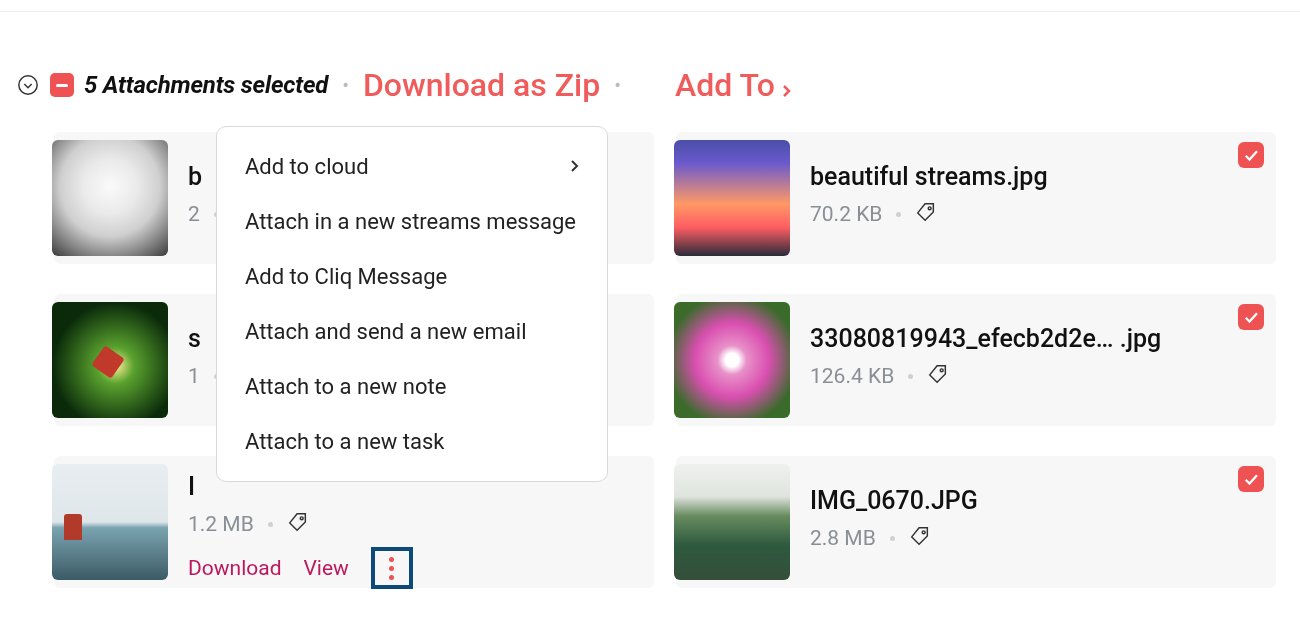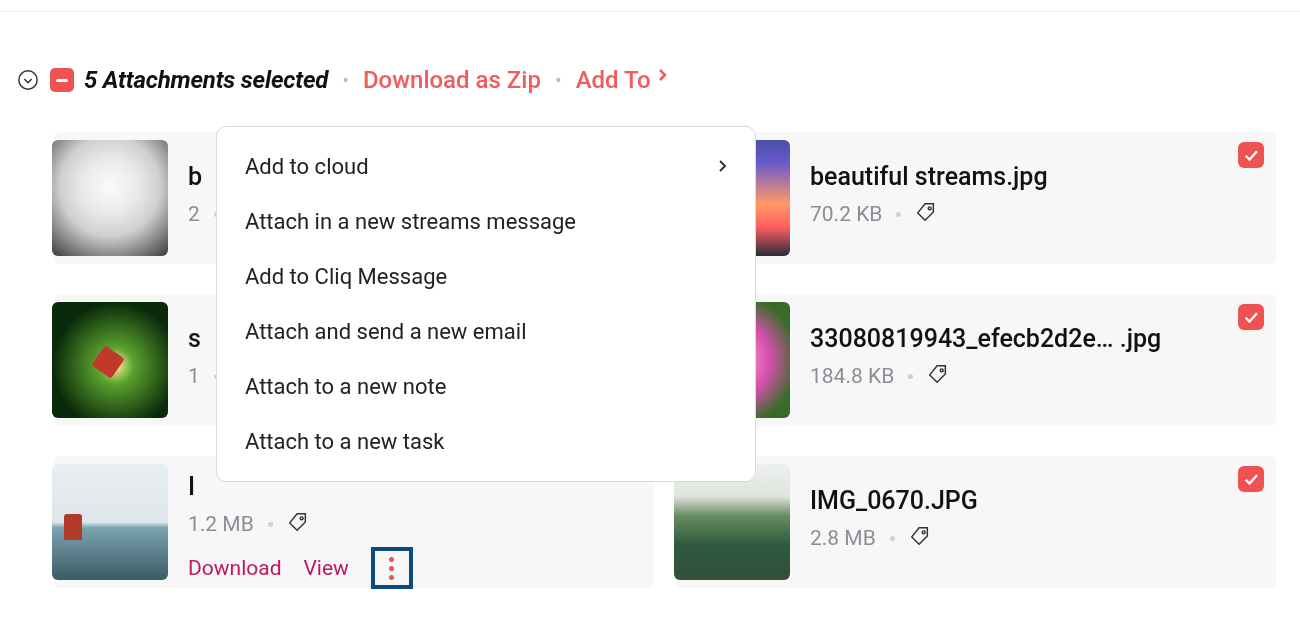--- a/index.html
+++ b/index.html
@@ -7,22 +7,22 @@
 
 .top-rule { position: absolute; left:0; right:0; top:11px; height:1px; background:#eee; }
 
 .header-row { position: absolute; left: 16px; top: 66px; display: flex; align-items: center; gap: 10px; }
 .chev-circle { width: 24px; height: 24px; display:flex; align-items:center; justify-content:center; }
 .chev-circle svg { width:22px; height:22px; }
 .select-indicator { width:24px; height:24px; background:#ee5253; border-radius:5px; display:flex; align-items:center; justify-content:center; }
 .select-indicator .bar { width:12px; height:3px; background:#fff; border-radius:2px; }
 .header-title { font-size: 24px; font-weight: 700; color:#111; letter-spacing:-0.2px;font-style:italic; }
 .dot-sep { color:#bbb; font-size:20px; padding:0 4px; }
-.header-link { font-size:24px; color:#f05b5b; font-weight:500; cursor:pointer; }
-.addto-wrap { display:flex; align-items:flex-start; gap:6px; }
+.header-link { font-size:32px; color:#f05b5b; font-weight:500; cursor:pointer; }
+.addto-wrap { display:flex; align-items:flex-end; gap:6px;margin-left:40px; }
 .addto-chev { color:#f05b5b; }
 
 .grid { position:absolute; left:54px; top:132px; width:1224px; }
 .row { display:flex; gap:22px; margin-bottom:30px; }
 .item { position:relative; width:600px; height:132px; background:#f7f7f7; border-radius:6px; display:flex; align-items:flex-start; padding:0; }
 .thumb { width:116px; height:116px; border-radius:6px; margin:8px 20px 8px -2px; flex-shrink:0; overflow:hidden; display:block; }
 .meta { padding-top:30px; flex:1; min-width:0; }
 .fname { font-size:25px; color:#111; font-weight:500; white-space:nowrap; overflow:hidden; text-overflow:ellipsis; }
 .sub { display:flex; align-items:center; gap:14px; margin-top:10px; }
 .size { font-size:21px; color:#8a8f96; }
@@ -31,21 +31,21 @@
 .check { position:absolute; top:10px; right:12px; width:26px; height:26px; background:#ee5253; border-radius:6px; display:flex; align-items:center; justify-content:center; }
 .check svg { width:18px; height:18px; stroke:#fff; stroke-width:3; fill:none; }
 
 .item.active .meta { padding-top:16px; }
 .actions { display:flex; align-items:center; gap:22px; margin-top:10px; }
 .action-link { font-size:21px; color:#be185d; cursor:pointer; }
 .more-box { width:42px; height:42px; border:4px solid #0b4a7a; display:flex; align-items:center; justify-content:center; cursor:pointer; }
 .more-dots { display:flex; flex-direction:column; gap:4px; }
 .more-dots span { width:5px; height:5px; border-radius:50%; background:#ee5253; }
 
-.popup { position:absolute; left:216px; top:126px; width:540px; background:#fff; border:1px solid #d9d9d9; border-radius:10px; box-shadow:none; padding:12px 0; z-index:10; }
+.popup { position:absolute; left:216px; top:126px; width:392px; background:#fff; border:1px solid #d9d9d9; border-radius:10px; box-shadow:none; padding:12px 0; z-index:10; }
 .popup-item { display:flex; align-items:center; justify-content:space-between; padding:15px 28px; font-size:22px; color:#222; cursor:pointer; }
 .popup-item .chev { color:#444; }
 
 
 .th1 { background: radial-gradient(circle at 50% 40%, #fafafa 0%, #eaeaea 30%, #cfcfcf 55%, #3a3a3a 100%); }
 .th2 { background: linear-gradient(180deg,#4a4ea8 0%, #6a5acd 20%, #ff9966 55%, #ff5e62 75%, #2b2b3a 100%); }
 .th3 { background: radial-gradient(circle at 55% 55%, #ffef99 0%, #5aa22e 20%, #0a2a0a 70%); position:relative; }
 .th3::after { content:""; position:absolute; left:44px; top:48px; width:24px; height:24px; background:#c0392b; transform:rotate(35deg); border-radius:3px; }
 .th4 { background: radial-gradient(circle at 50% 50%, #fff 0%, #fff 8%, #e890c8 18%, #d94fb0 45%, #3a6b2a 80%); }
 .th5 { background: linear-gradient(180deg,#e8eef2 0%, #dfe6ea 50%, #7aa3b0 55%, #3b5b66 100%); position:relative; }
@@ -130,21 +130,21 @@
                 <circle cx="16" cy="8" r="1.6"></circle>
               </svg></span>
           </div>
         </div>
       </div>
       <div class="item">
         <span class="thumb th4"></span>
         <div class="meta">
           <div class="fname">33080819943_efecb2d2e… .jpg</div>
           <div class="sub">
-            <span class="size">184.8 KB</span>
+            <span class="size">126.4 KB</span>
             <span class="smalldot"></span>
             <span class="tag-icon"><svg viewBox="0 0 24 24">
                 <path d="M11 3 L20 3 L20 12 L11 21 L3 13 Z"></path>
                 <circle cx="16" cy="8" r="1.6"></circle>
               </svg></span>
           </div>
         </div>
         <span class="check">
           <svg viewBox="0 0 24 24">
             <polyline points="5 13 10 18 20 7"></polyline>

